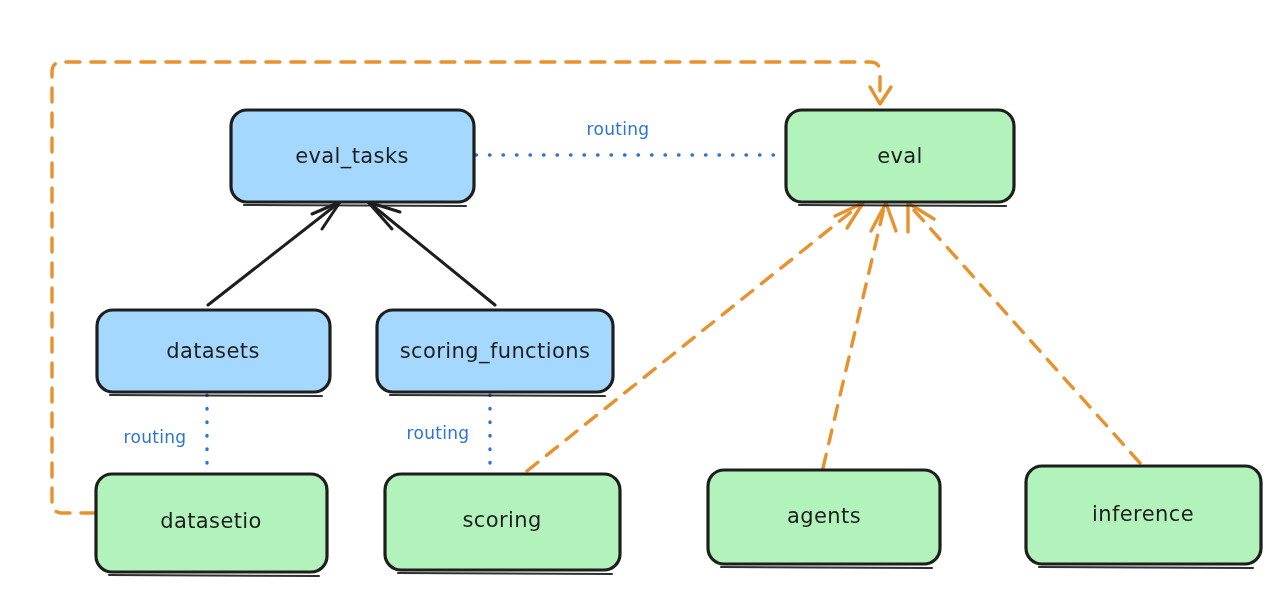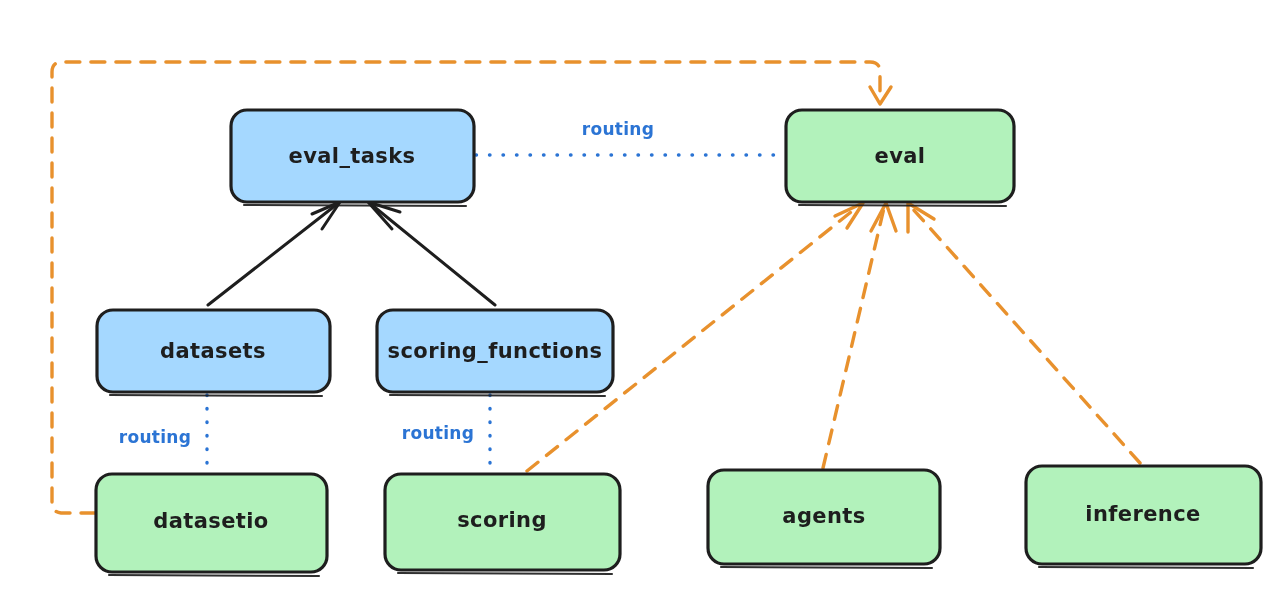--- a/index.html
+++ b/index.html
@@ -12,21 +12,20 @@
     width: 1280px;
     height: 596px;
     overflow: hidden;
     font-family: "DejaVu Sans", sans-serif;
   }
   #diagram-root {
     position: relative;
     width: 1280px;
     height: 440px;
     background: #ffffff;
-    font-weight: bold;
   }
   svg#diagram-canvas {
     position: absolute;
     top: 0;
     left: 0;
     width: 1280px;
     height: 596px;
     display: block;
   }
   .node-shape {

